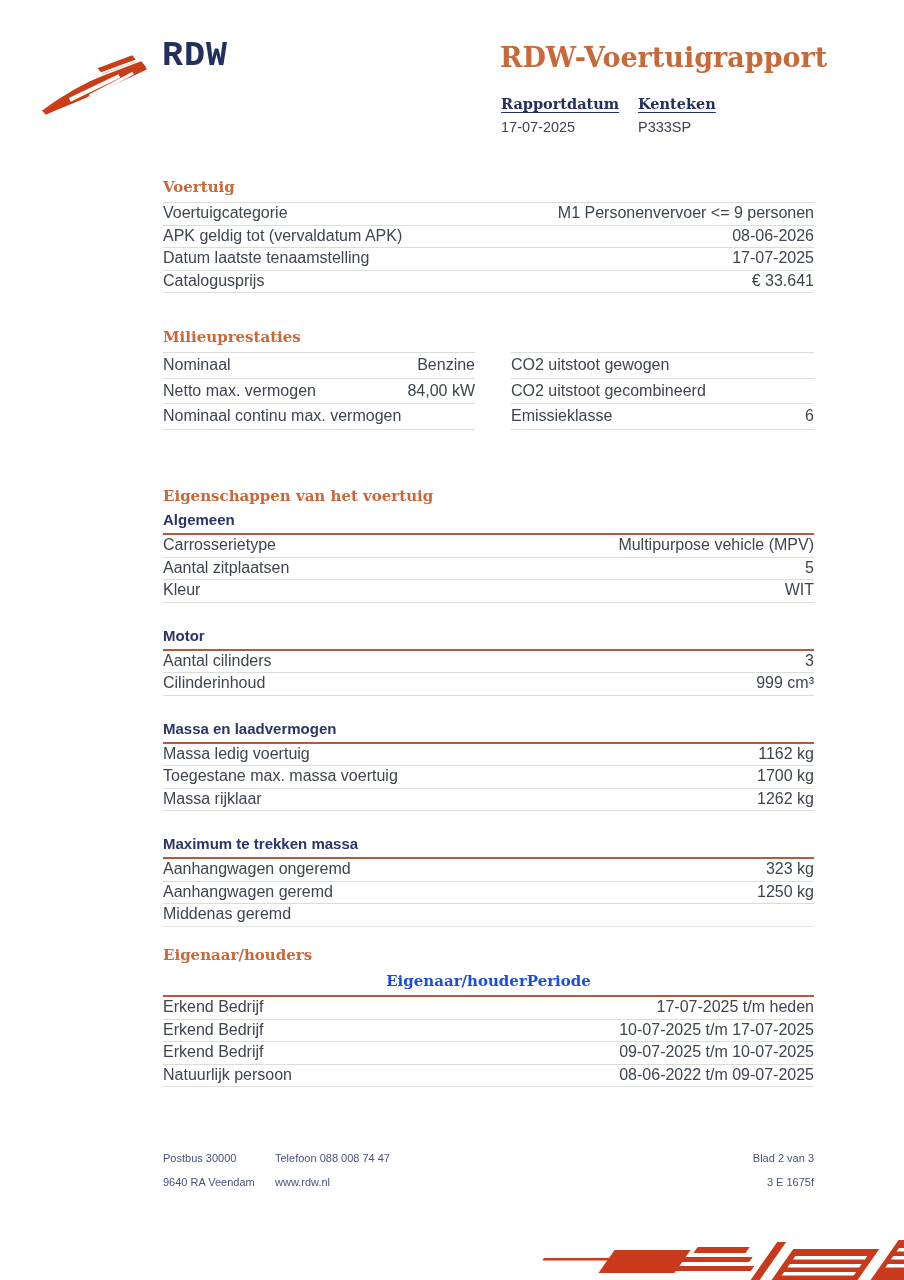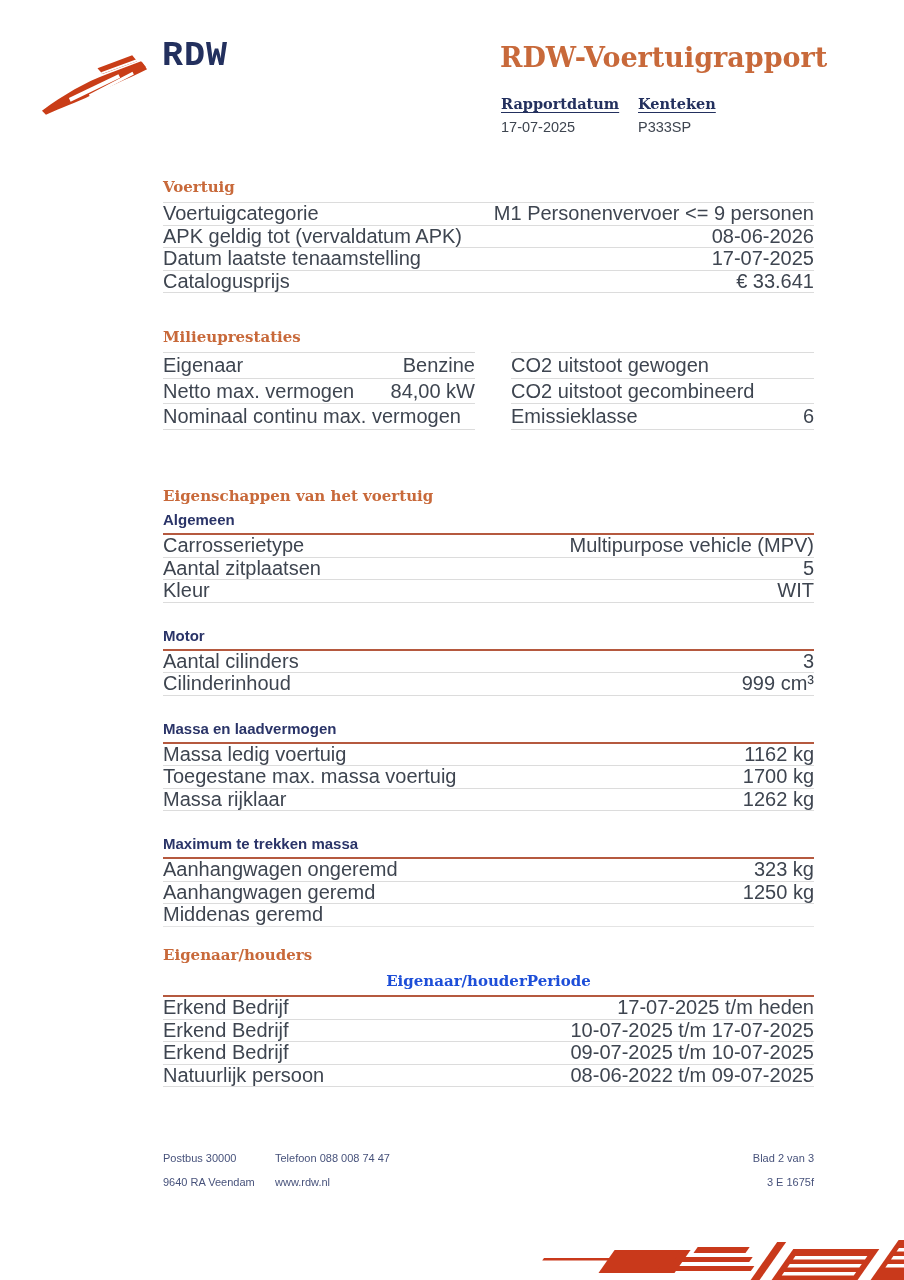--- a/index.html
+++ b/index.html
@@ -31,21 +31,21 @@
   
   .content { position:absolute; left:163px; width:651px; }
   .section-title {
     font-family:"DejaVu Serif", serif; font-weight:bold; font-size:15px;
     color:#c8693a; padding-bottom:6px;
   }
   .rows { border-top:1px solid #dcdcdc; }
   .row {
     display:flex; justify-content:space-between; align-items:baseline;
     border-bottom:1px solid #dcdcdc; padding:3px 0 4px;
-    font-size:20px; line-height:14.5px;
+    font-size:16px; line-height:14.5px;
   }
   .row .lbl { text-align:left; }
   .row .val { text-align:left; white-space:nowrap; }
 
   .milieu-cols { display:flex; }
   .milieu-cols .col-l { width:312px; margin-right:36px; }
   .milieu-cols .col-r { flex:1; }
   .milieu-cols .row { padding:5px 0 5px; }
 
   .sub { margin-top:24px; }
@@ -118,21 +118,21 @@
         <span class="val">€ 33.641</span>
       </div>
     </div>
   </div>
 
   <div class="content" style="top:328px;">
     <div class="section-title">Milieuprestaties</div>
     <div class="milieu-cols">
       <div class="col-l rows">
         <div class="row">
-          <span class="lbl">Eigenaar</span>
+          <span class="lbl">Nominaal</span>
           <span class="val">Benzine</span>
         </div>
         <div class="row">
           <span class="lbl">Netto max. vermogen</span>
           <span class="val">84,00 kW</span>
         </div>
         <div class="row">
           <span class="lbl">Nominaal continu max. vermogen</span>
           <span class="val"></span>
         </div>

